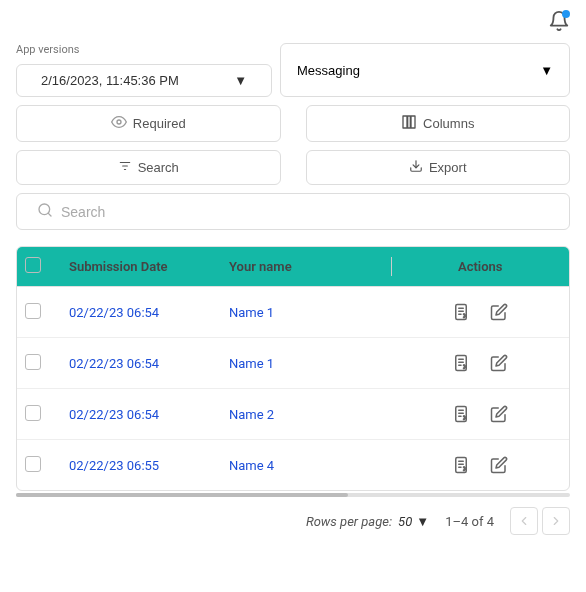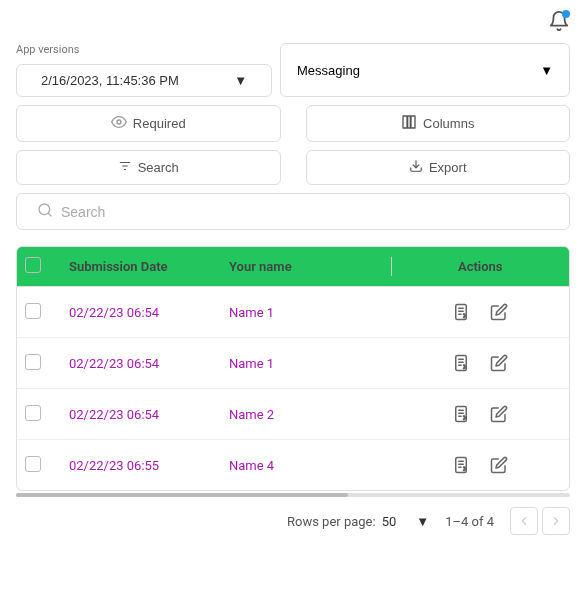--- a/index.html
+++ b/index.html
@@ -141,21 +141,21 @@
       border-radius: 6px;
       overflow: hidden;
     }
 
     table {
       width: 100%;
       border-collapse: collapse;
     }
 
     thead tr {
-      background: #22c55e;
+      background: #14b8a6;
       border-bottom: 1px solid #e0e0e0;
     }
 
     thead th {
       padding: 10px 12px;
       text-align: left;
       font-weight: 600;
       font-size: 13px;
       color: #444;
     }
@@ -191,21 +191,21 @@
       border-bottom: 1px solid #eee;
     }
 
     tbody tr:last-child {
       border-bottom: none;
     }
 
     tbody td {
       padding: 12px 12px;
       font-size: 13px;
-      color: #a21caf;
+      color: #1d4ed8;
     }
 
     tbody td.checkbox-col {
       padding: 12px 8px;
       width: 40px;
     }
 
     .checkbox {
       width: 16px;
       height: 16px;
@@ -246,26 +246,27 @@
       padding: 10px 16px;
       gap: 16px;
       color: #555;
       font-size: 13px;
     }
 
     .rows-per-page {
       display: flex;
       align-items: center;
       gap: 6px;
+      font-style: italic;
     }
 
     .rows-select {
       display: flex;
       align-items: center;
-      gap: 20px;
+      gap: 4px;
       cursor: pointer;
       font-size: 13px;
       color: #333;
     }
 
     .pagination-btns {
       display: flex;
       gap: 4px;
     }
 

